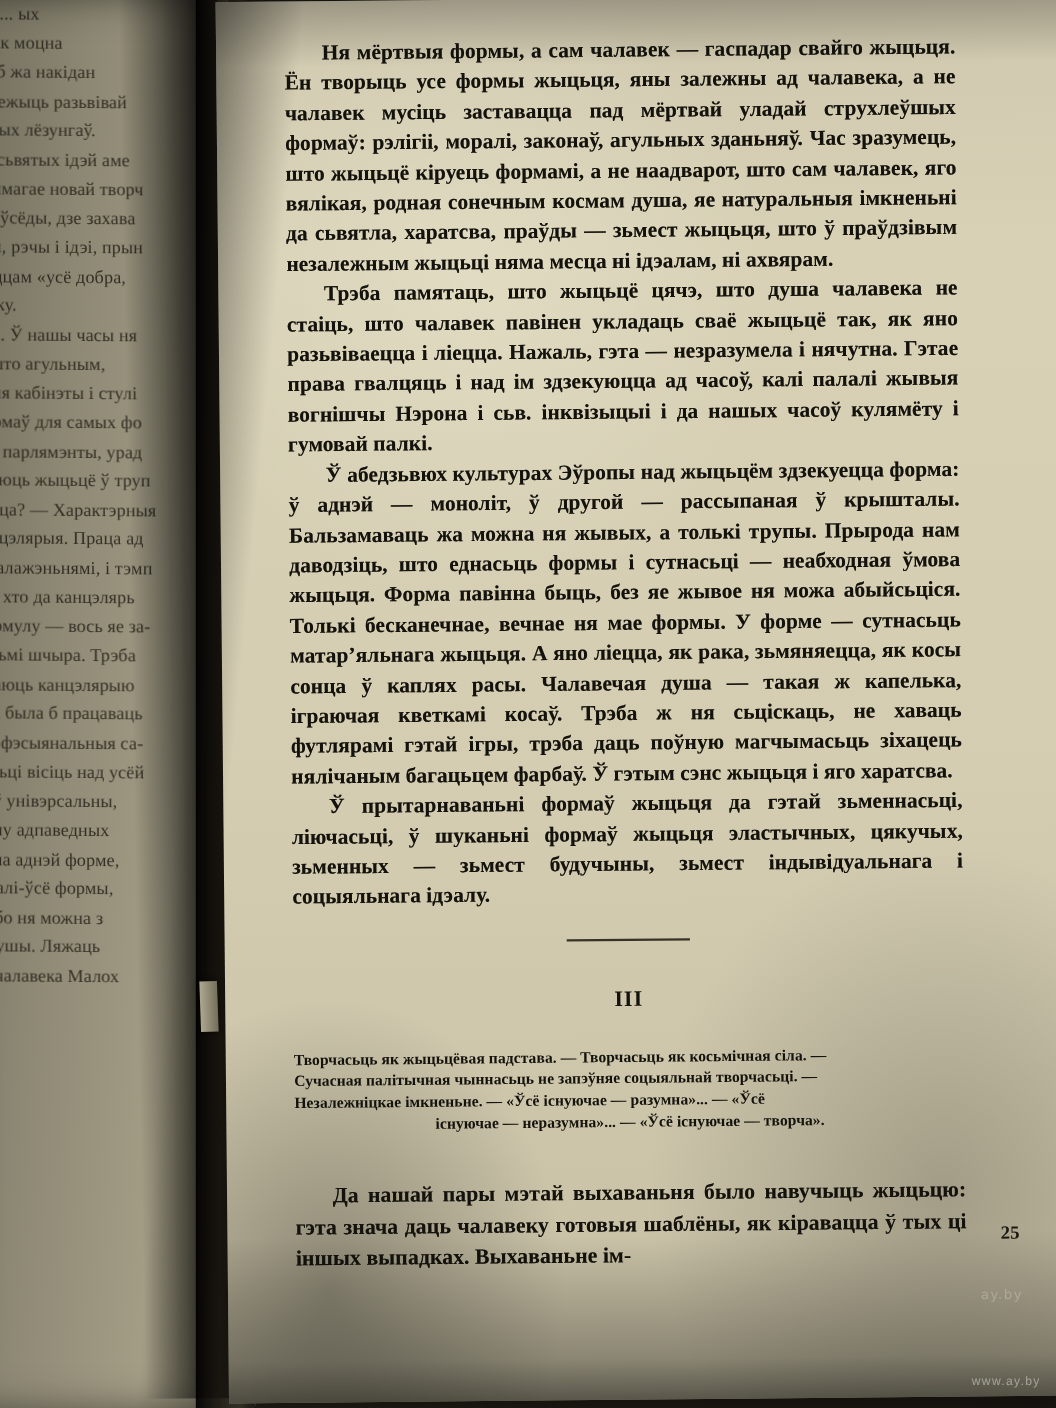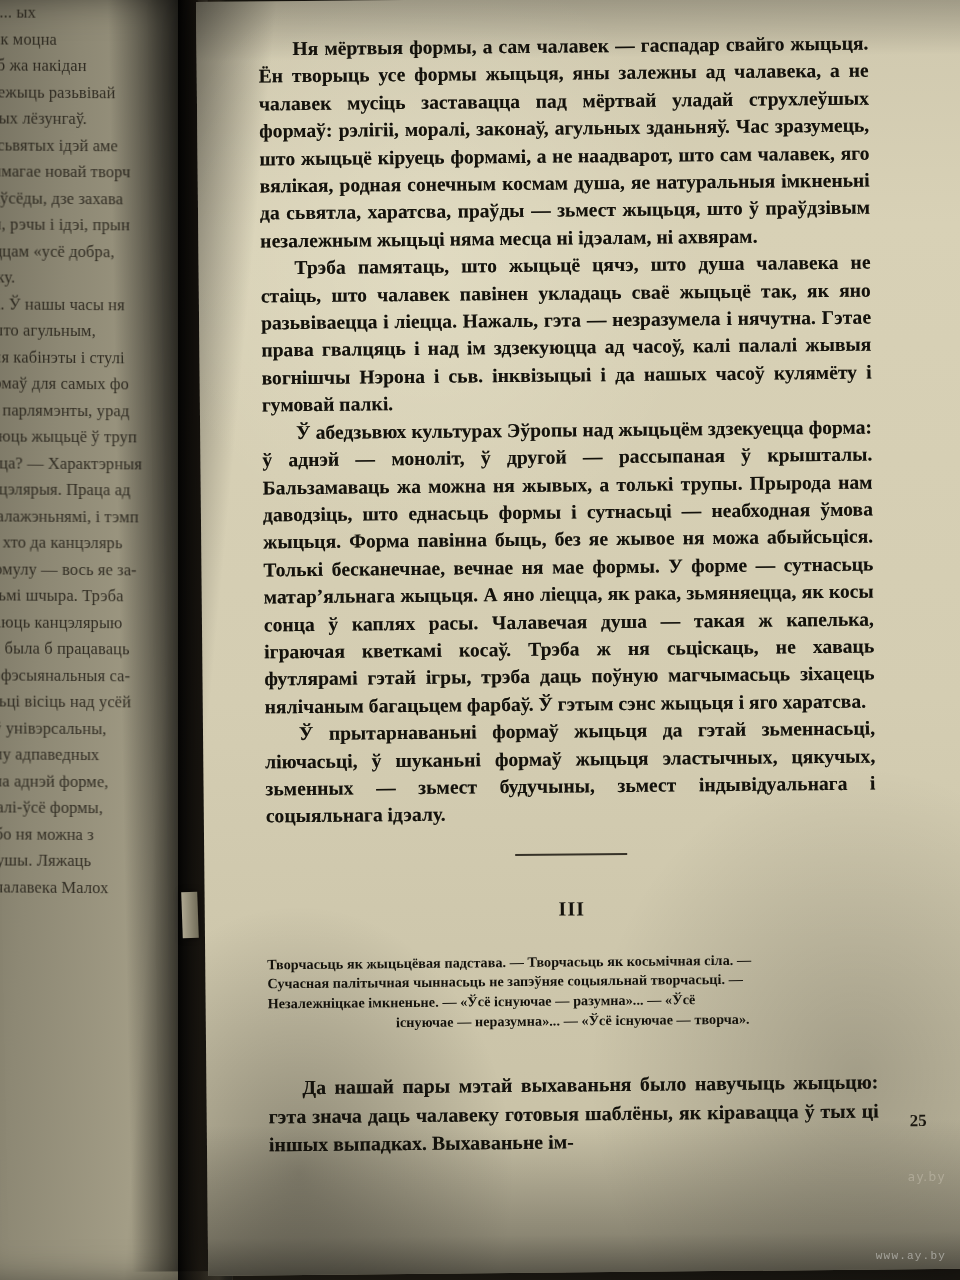--- a/index.html
+++ b/index.html
@@ -186,28 +186,28 @@
     background: linear-gradient(90deg, #b9b29a, #8e8870);
     transform: rotate(-2deg);
     box-shadow: 0 0 6px rgba(0,0,0,0.6);
   }
 
   
   .watermark {
     position: absolute;
     right: 14px;
     bottom: 18px;
-    font-family: Liberation Mono, monospace;
+    font-family: Liberation Sans, sans-serif;
     font-size: 11px;
     letter-spacing: 1.2px;
     color: rgba(255,255,255,0.42);
   }
   .watermark-mid {
     position: absolute;
-    right: 14px;
+    right: 30px;
     bottom: 96px;
     font-family: "DejaVu Sans", sans-serif;
     font-size: 12px;
     letter-spacing: 1.4px;
     color: rgba(235,230,215,0.30);
   }
 </style>
 </head>
 <body>
 

